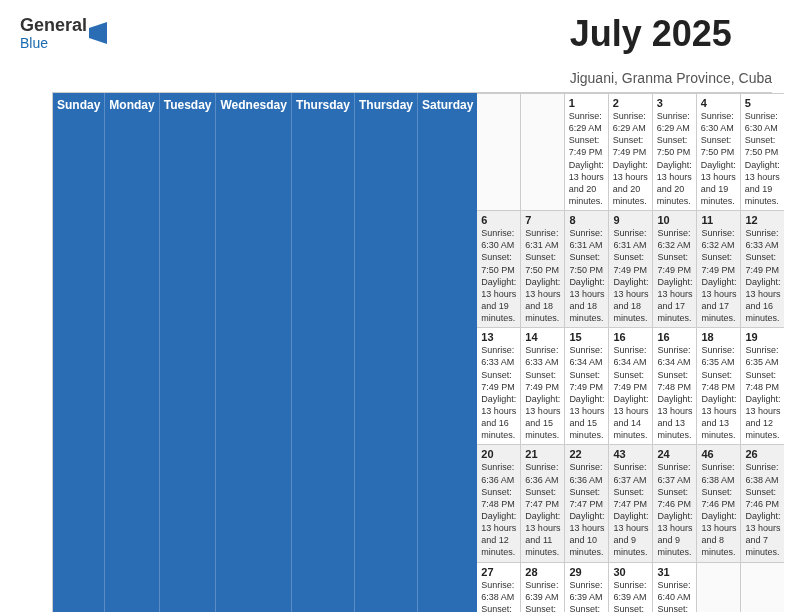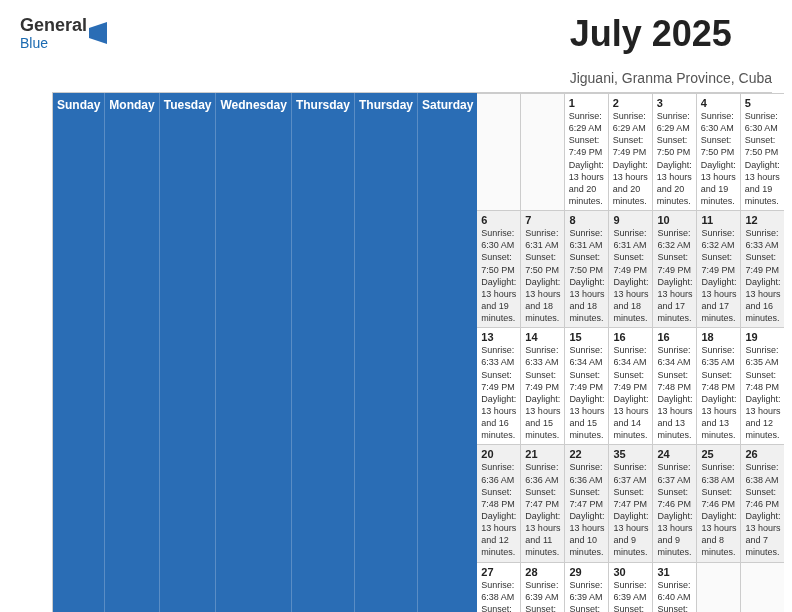--- a/index.html
+++ b/index.html
@@ -290,33 +290,33 @@
 Sunset: 7:47 PM
 Daylight: 13 hours and 11 minutes.</div>
           </div>
           <div class="cal-cell shaded">
             <span class="day-num">22</span>
             <div class="cell-text" style="white-space: pre-line;">Sunrise: 6:36 AM
 Sunset: 7:47 PM
 Daylight: 13 hours and 10 minutes.</div>
           </div>
           <div class="cal-cell shaded">
-            <span class="day-num">35</span>
+            <span class="day-num">43</span>
             <div class="cell-text" style="white-space: pre-line;">Sunrise: 6:37 AM
 Sunset: 7:47 PM
 Daylight: 13 hours and 9 minutes.</div>
           </div>
           <div class="cal-cell shaded">
             <span class="day-num">24</span>
             <div class="cell-text" style="white-space: pre-line;">Sunrise: 6:37 AM
 Sunset: 7:46 PM
 Daylight: 13 hours and 9 minutes.</div>
           </div>
           <div class="cal-cell shaded">
-            <span class="day-num">25</span>
+            <span class="day-num">46</span>
             <div class="cell-text" style="white-space: pre-line;">Sunrise: 6:38 AM
 Sunset: 7:46 PM
 Daylight: 13 hours and 8 minutes.</div>
           </div>
           <div class="cal-cell shaded">
             <span class="day-num">26</span>
             <div class="cell-text" style="white-space: pre-line;">Sunrise: 6:38 AM
 Sunset: 7:46 PM
 Daylight: 13 hours and 7 minutes.</div>
           </div>

